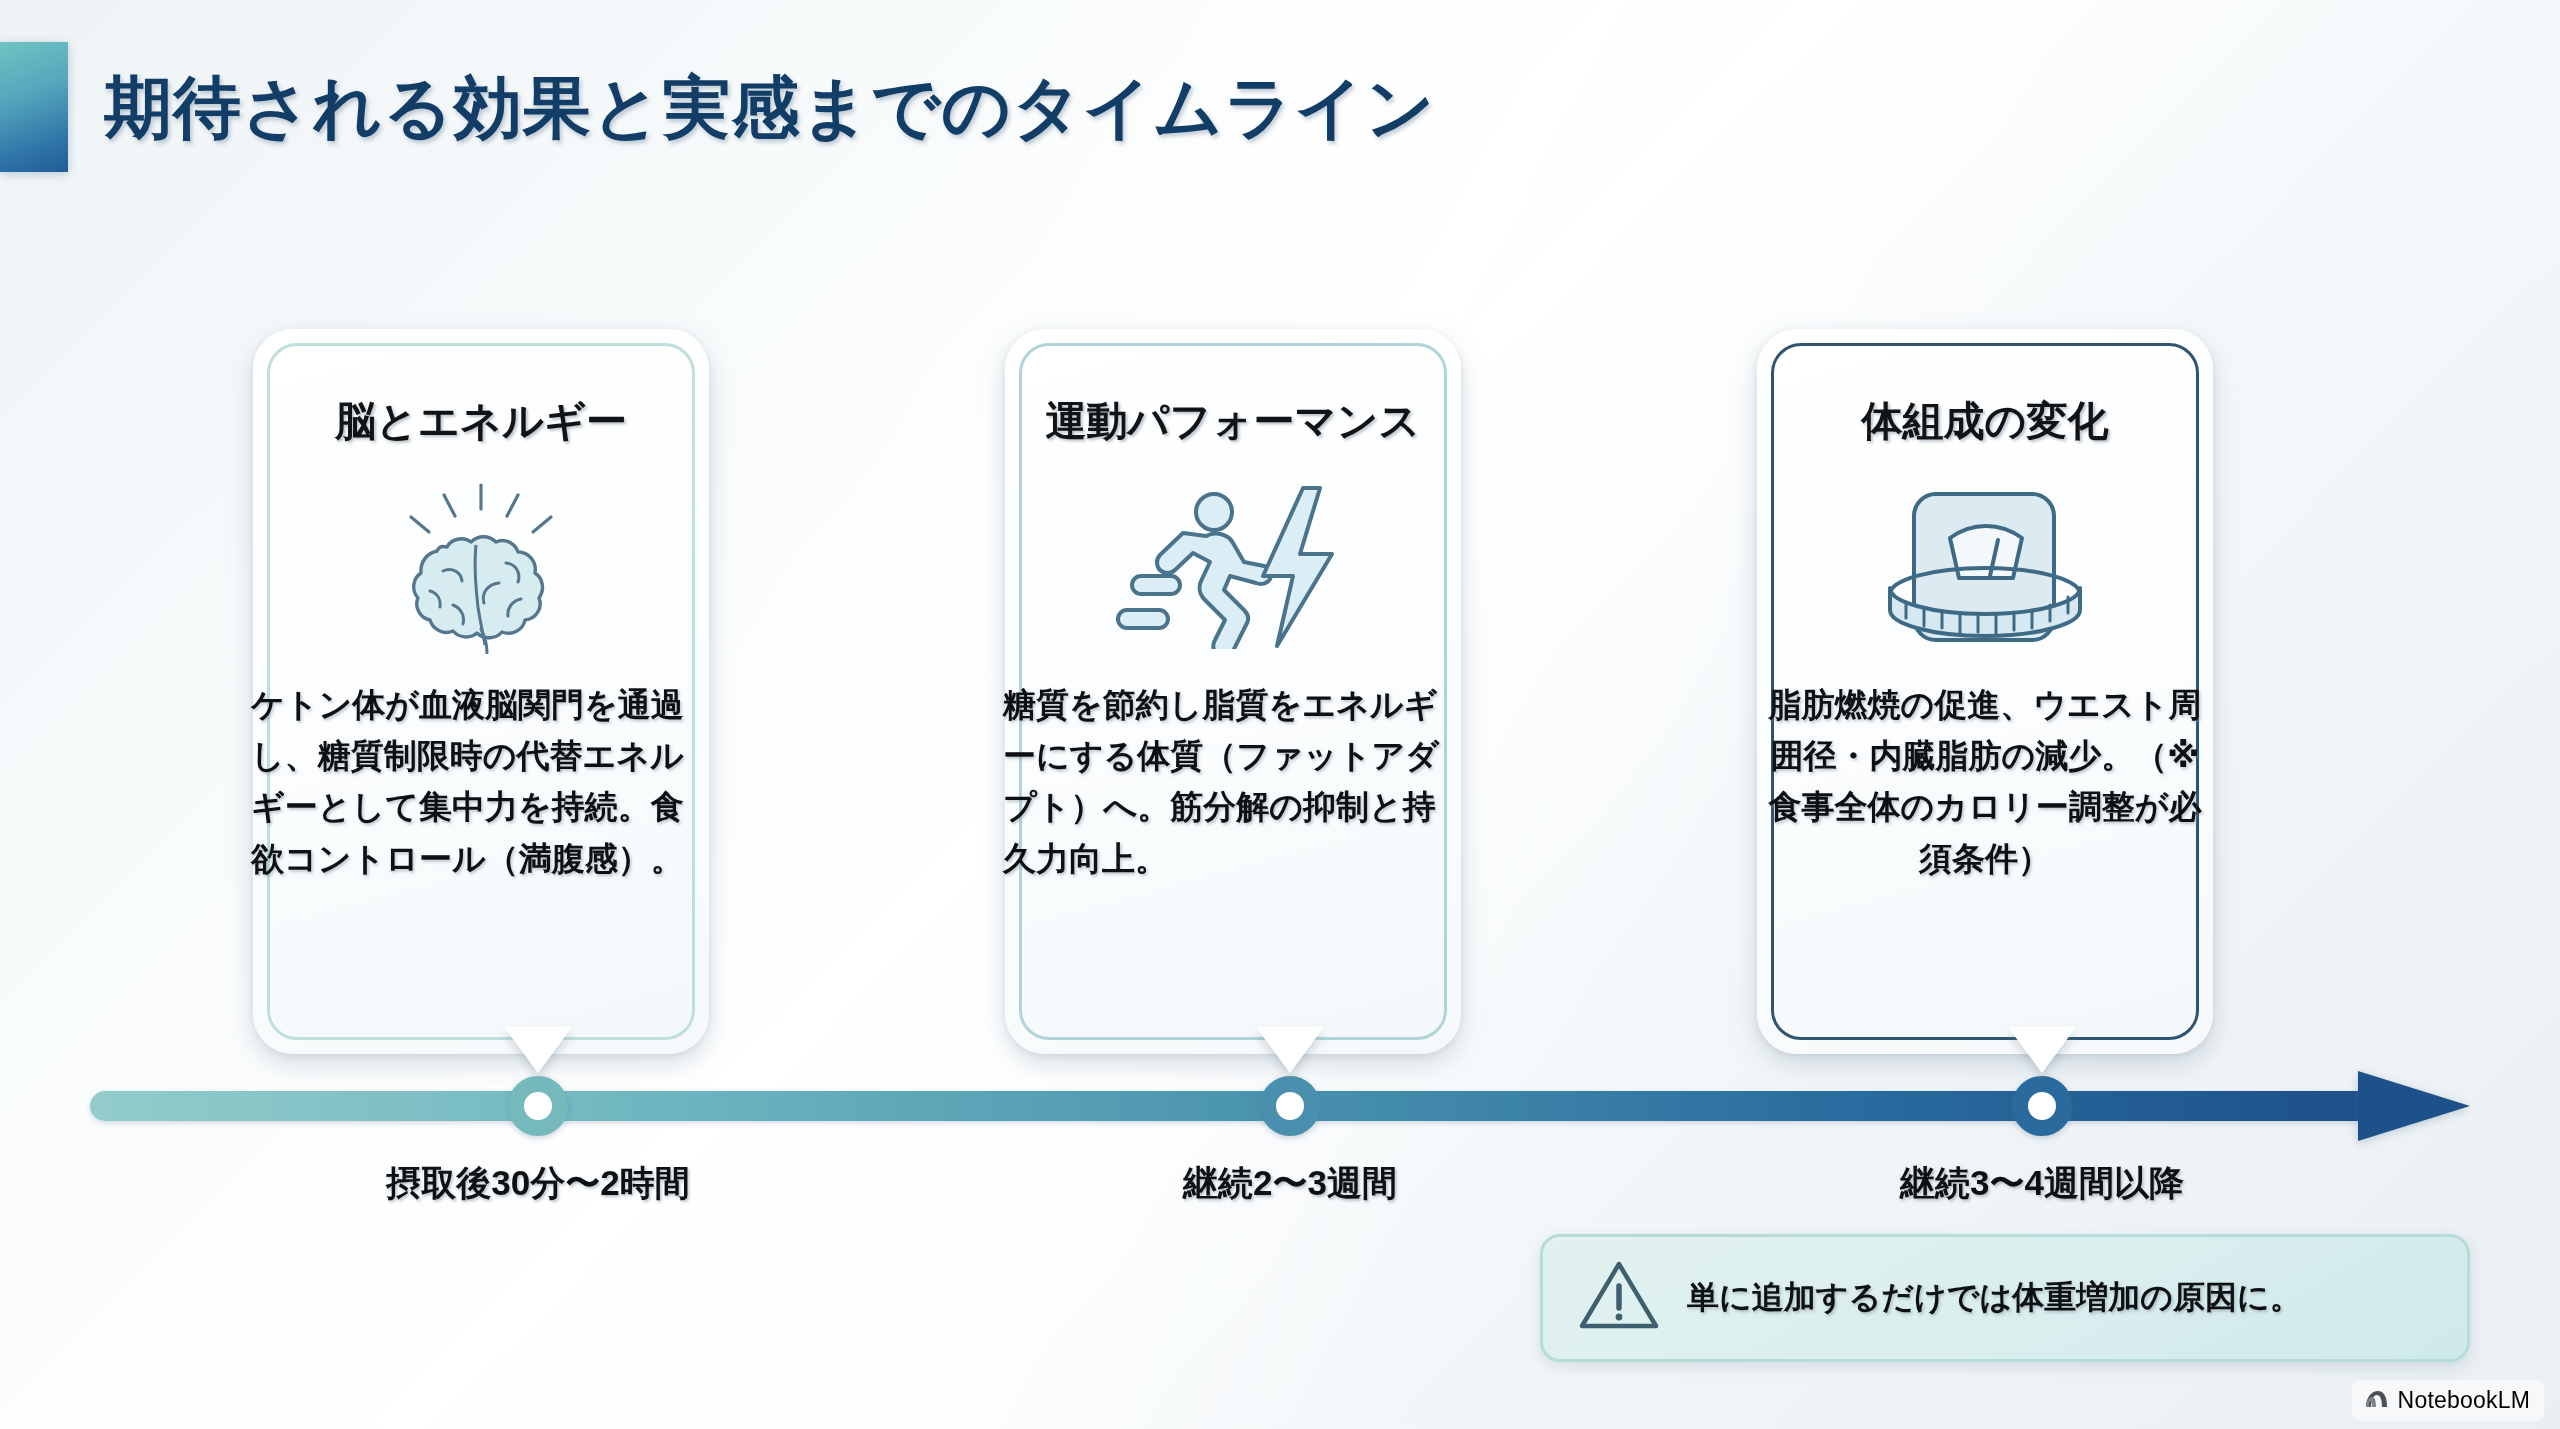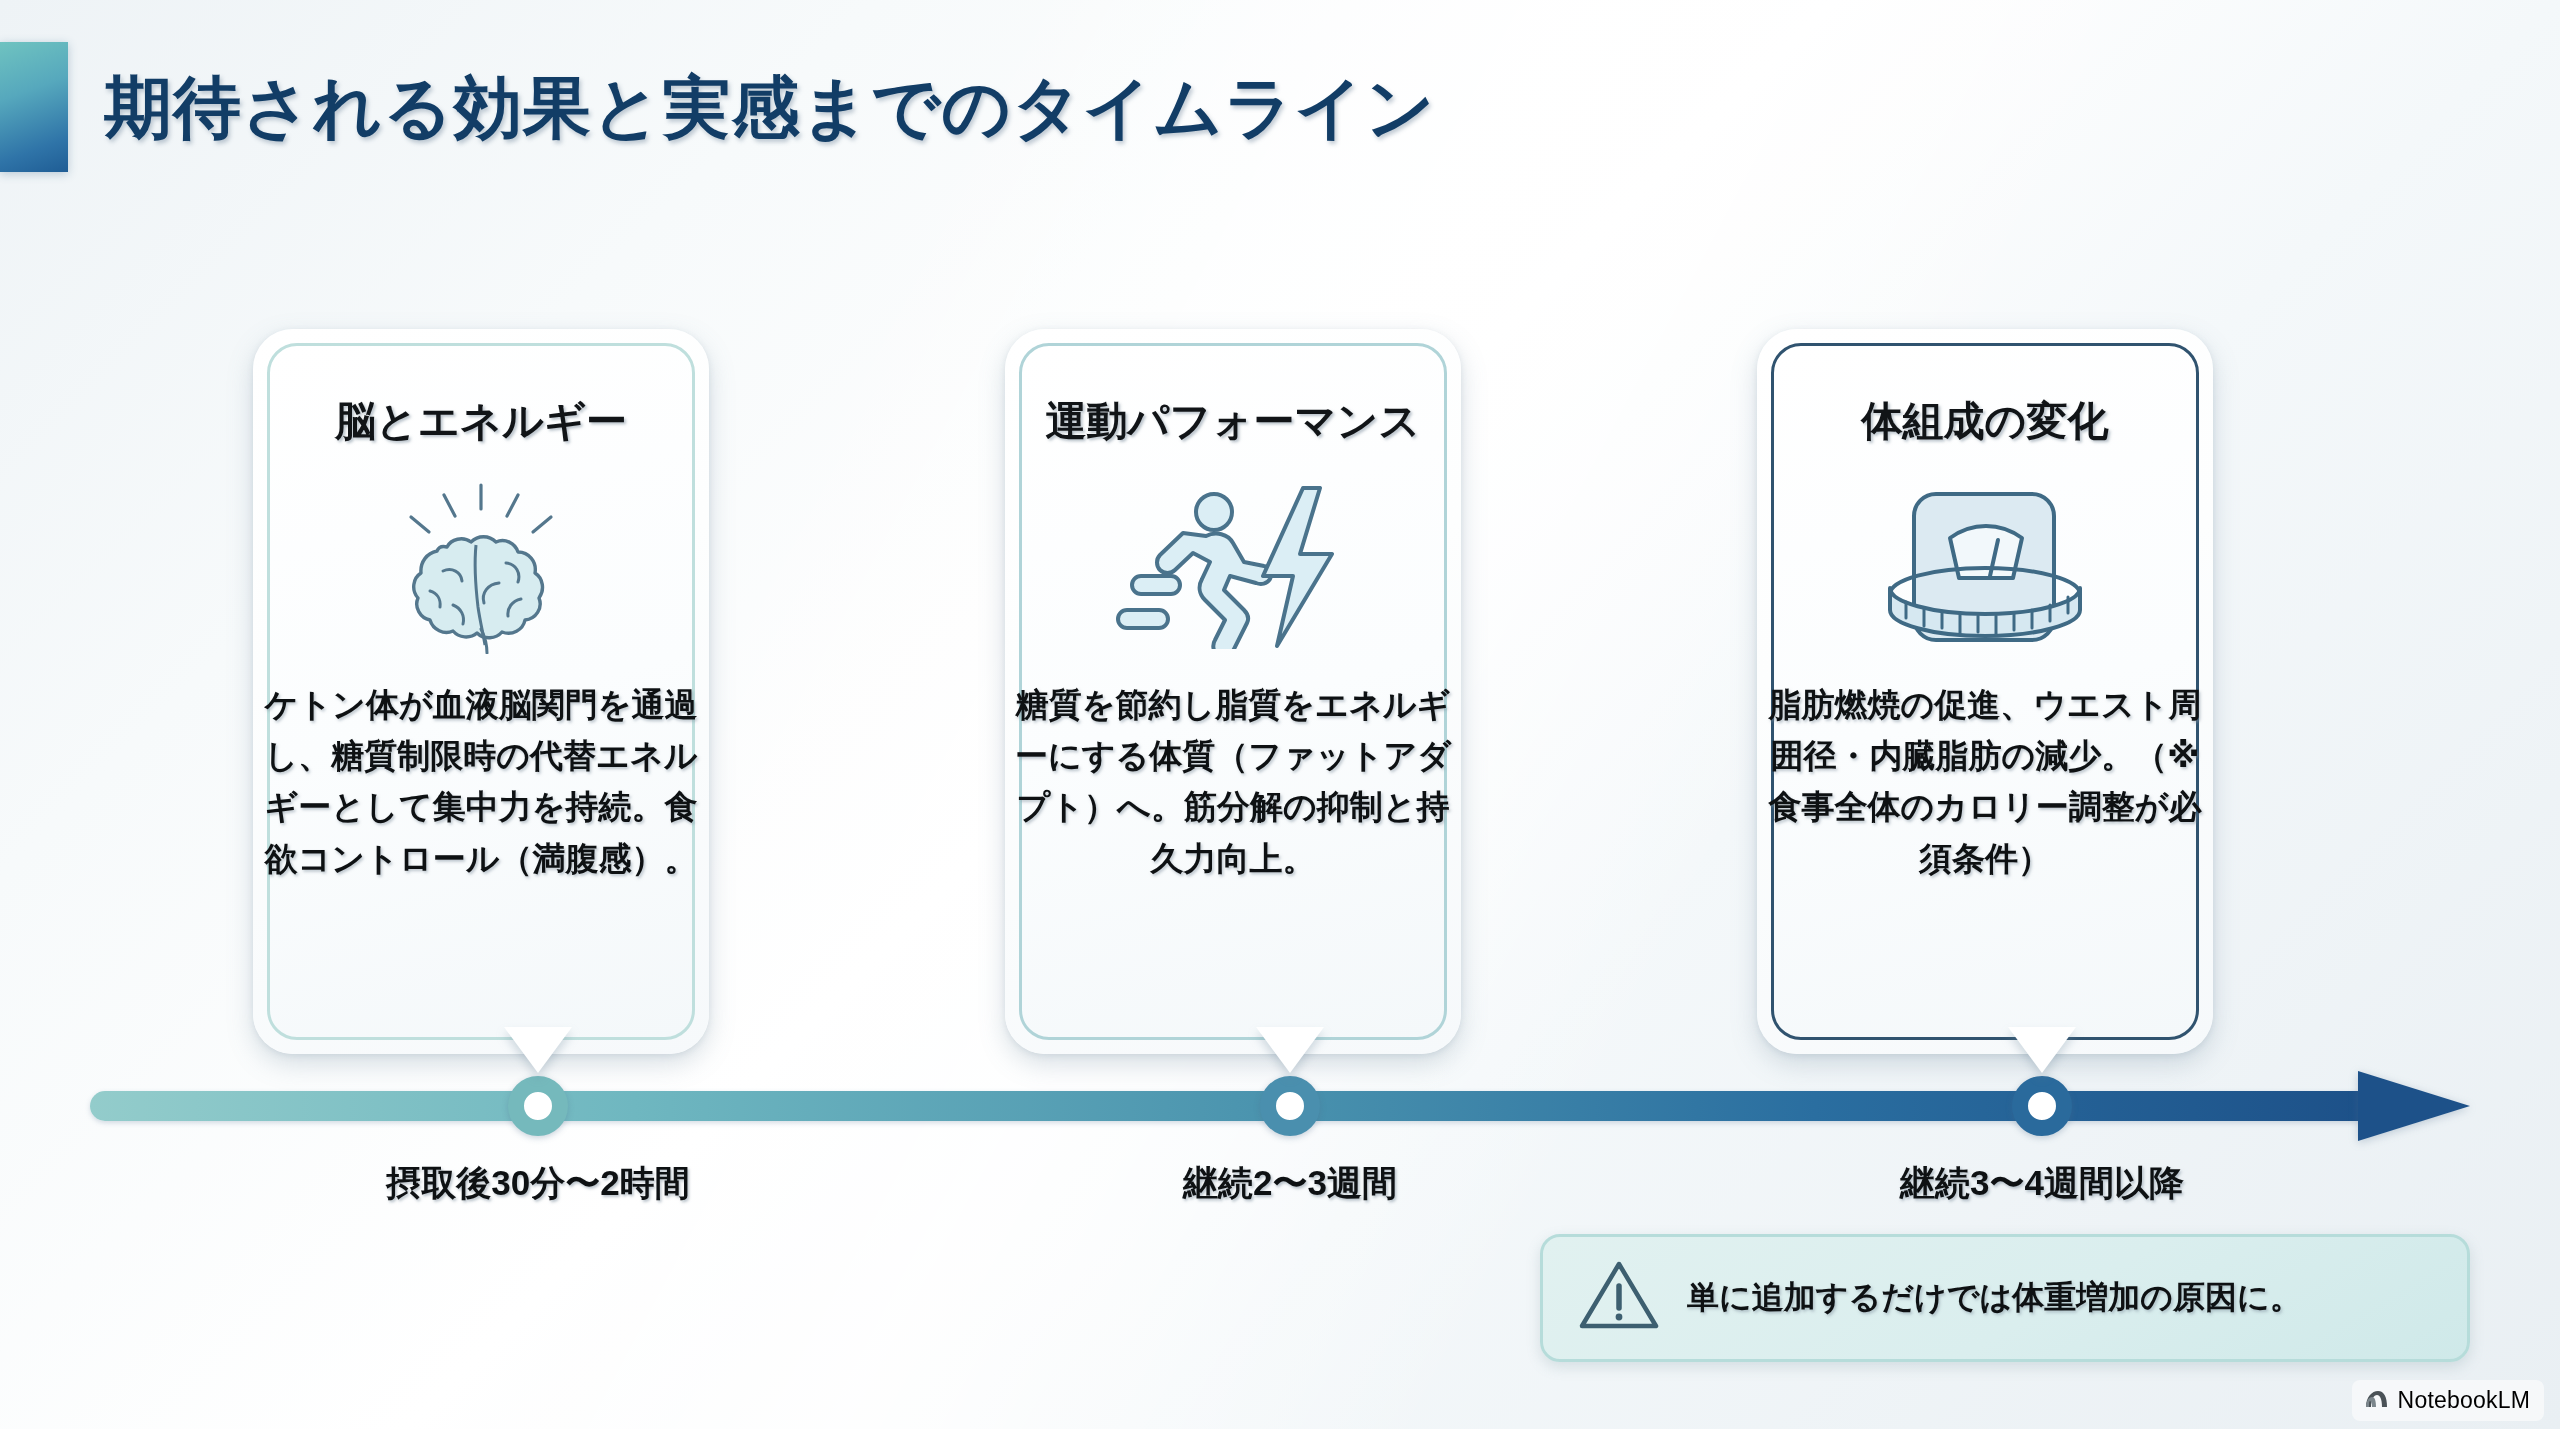--- a/index.html
+++ b/index.html
@@ -104,21 +104,21 @@
   }
 
   .card-body {
     margin-top: 18px;
     width: 460px;
     font-size: 33px;
     line-height: 1.55;
     font-weight: 700;
     color: #0e1113;
     text-shadow: 1.5px 2px 3px rgba(130,145,160,0.5);
-    text-align: center;
+    text-align: left;
   }
   .card-3 .card-body { text-align: center; }
 
   
   .card-pointer {
     position: absolute;
     top: 1027px;
     width: 0;
     height: 0;
     border-left: 34px solid transparent;

